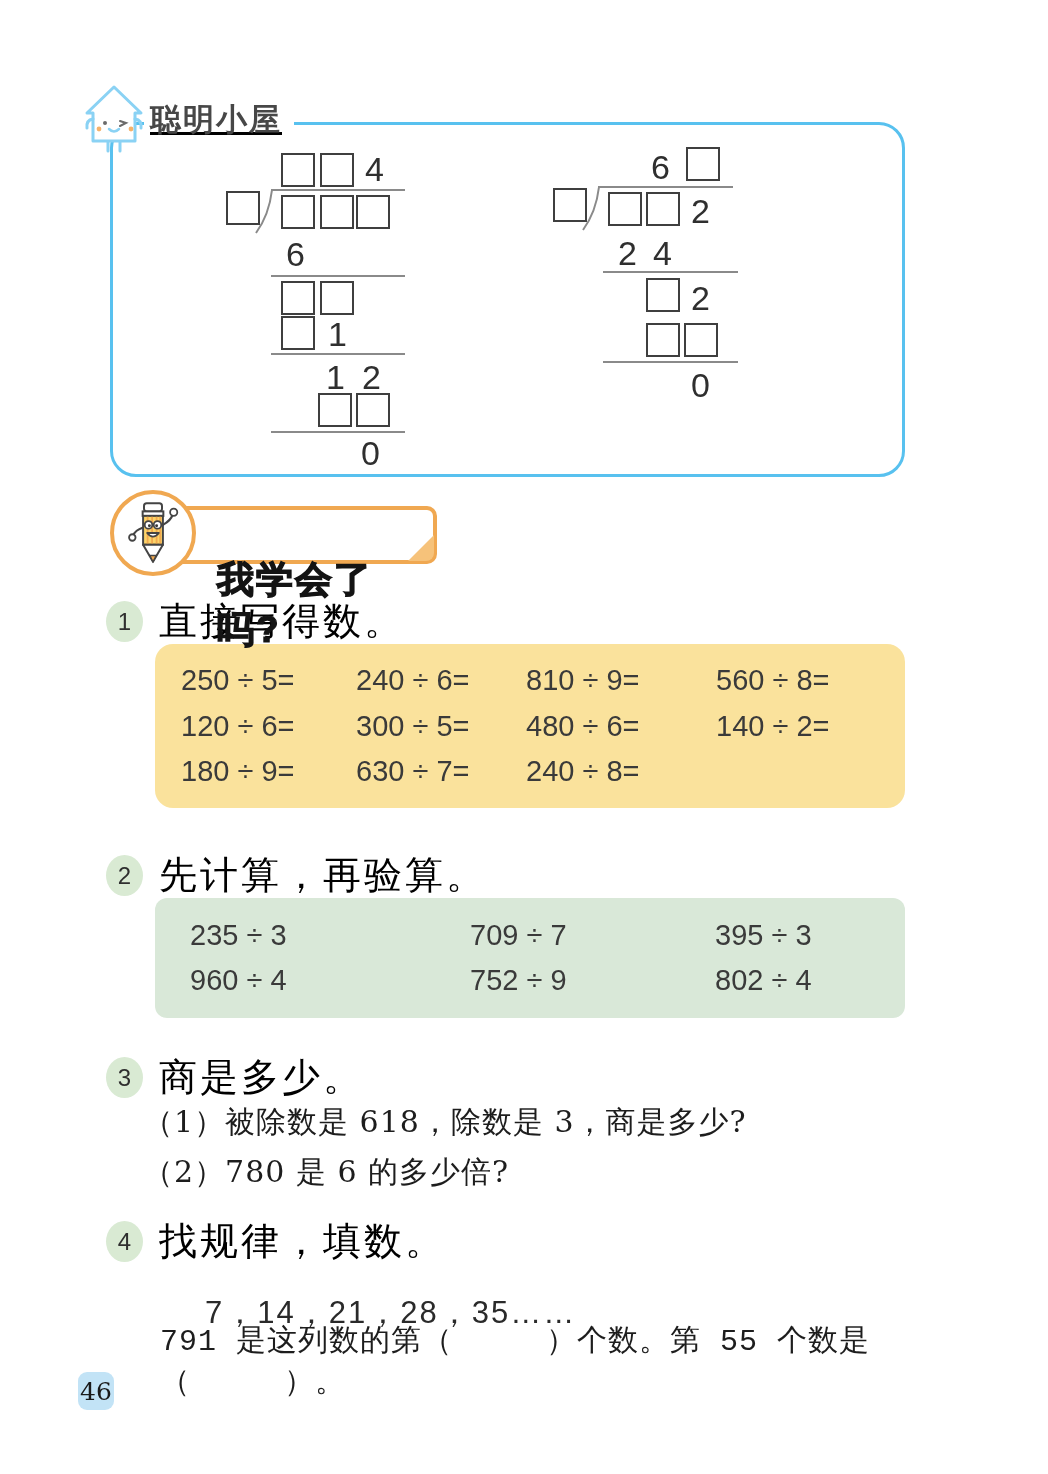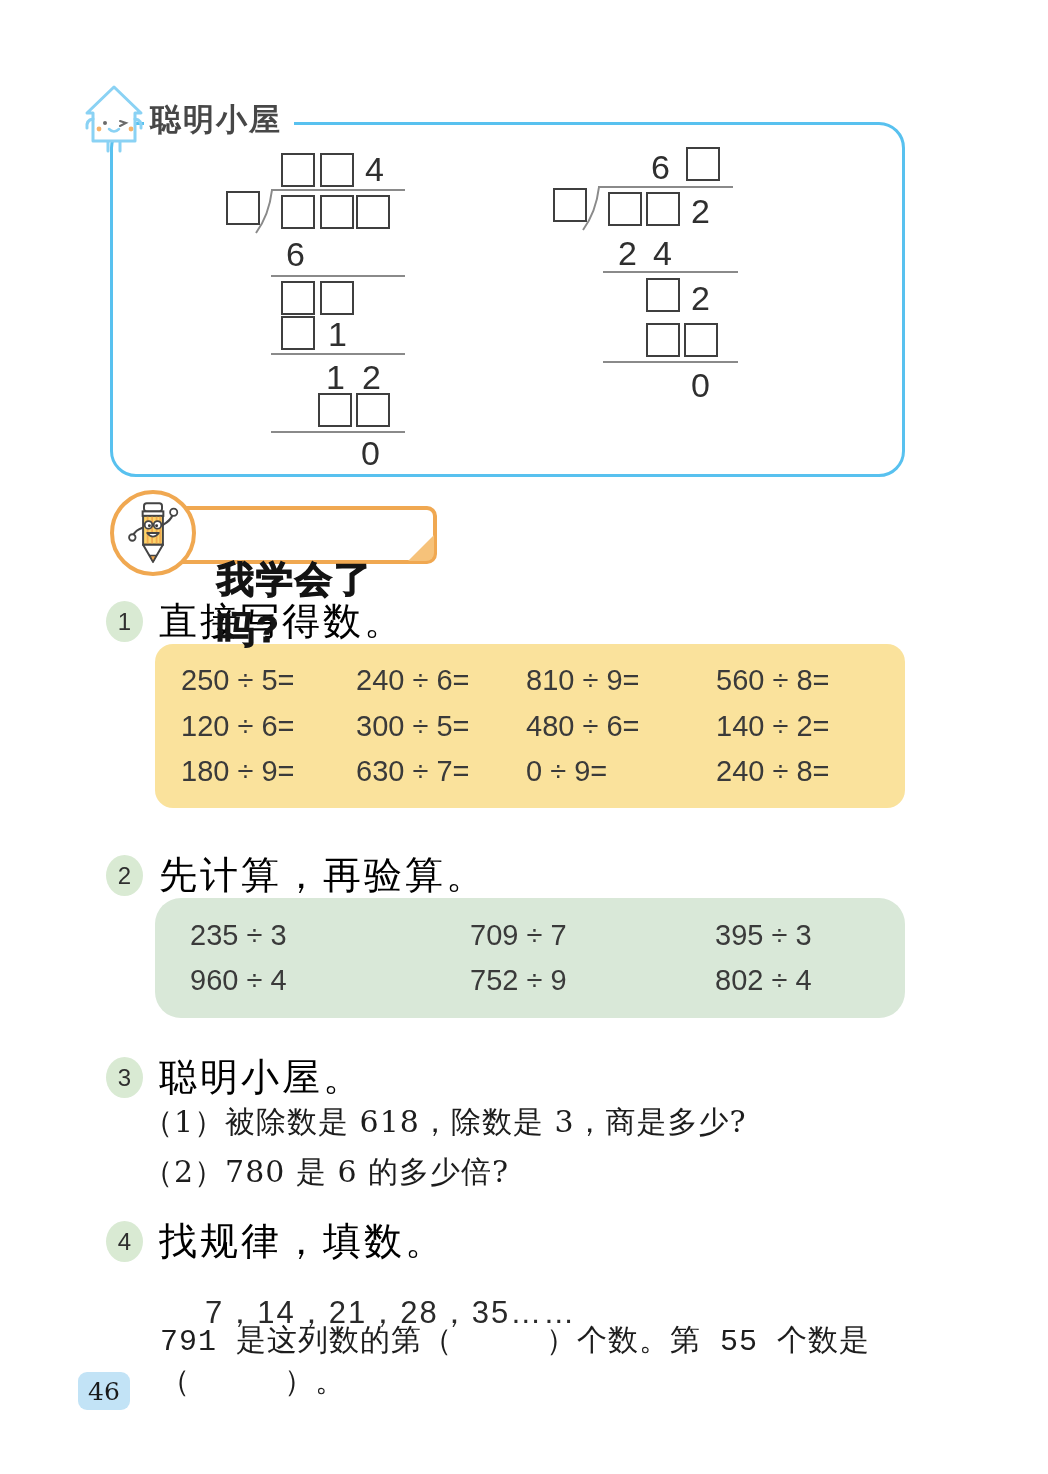--- a/index.html
+++ b/index.html
@@ -1,21 +1,21 @@
 <!DOCTYPE html>
 <html><head>
 <meta charset="utf-8">
 <style>
   html,body{margin:0;padding:0;background:#ffffff;}
   body{width:1048px;height:1474px;position:relative;font-family:"Liberation Sans",sans-serif;overflow:hidden;}
 
   
   .smart-box{position:absolute;left:110px;top:122px;width:795px;height:355px;
     border:3px solid #58c1ef;border-radius:26px;box-sizing:border-box;background:#fff;}
-  .smart-header{position:absolute;left:84px;top:84px;display:flex;align-items:flex-start;z-index:3;}
+  .smart-header{position:absolute;left:84px;top:84px;display:flex;align-items:flex-start;z-index:3;text-decoration:underline;}
   .smart-title{background:#fff;padding:0 12px 0 6px;margin-top:16px;font-size:31px;font-weight:bold;
     color:#474747;letter-spacing:2px;font-family:"Liberation Sans",sans-serif;line-height:40px;}
 
   
   .bx{position:absolute;width:34px;height:34px;border:2px solid #3f3f3f;background:#fff;box-sizing:border-box;}
   .dg{position:absolute;font-size:34px;line-height:36px;color:#2f2f2f;font-family:"Liberation Sans",sans-serif;}
   .dline{position:absolute;height:2px;background:#8a8a8a;}
   .bracket{position:absolute;}
 
   
@@ -32,33 +32,33 @@
   .ex-head{position:absolute;display:flex;align-items:center;gap:16px;}
   .badge{width:37px;height:41px;background:#d9ead3;border-radius:50%;display:flex;align-items:center;
     justify-content:center;font-size:24px;color:#2f2f2f;font-family:"Liberation Sans",sans-serif;flex:0 0 auto;}
   .ex-title{font-size:38px;color:#000000;font-family:"DejaVu Serif","Liberation Serif",serif;letter-spacing:3px;}
 
   .yellow-box{position:absolute;left:155px;top:644px;width:750px;height:164px;background:#fae29c;
     border-radius:18px;box-sizing:border-box;display:grid;grid-template-columns:175px 170px 190px 1fr;
     align-content:space-evenly;padding:8px 10px 8px 26px;font-size:29px;color:#3a3a3a;
     font-family:"Liberation Sans",sans-serif;}
   .green-box{position:absolute;left:155px;top:898px;width:750px;height:120px;background:#d9e8d8;
-    border-radius:26px;box-sizing:border-box;display:grid;grid-template-columns:280px 245px 1fr;
+    border-radius:12px;box-sizing:border-box;display:grid;grid-template-columns:280px 245px 1fr;
     align-content:space-evenly;padding:8px 10px 8px 35px;font-size:29px;color:#3a3a3a;
     font-family:"Liberation Sans",sans-serif;}
   .expr{white-space:pre;}
 
   .ex3-item{position:absolute;left:143px;font-size:30px;color:#1d1d1d;
     font-family:"DejaVu Serif","Liberation Serif",serif;letter-spacing:1px;}
   .ex4-seq{position:absolute;left:205px;top:1266px;font-size:31px;color:#2a2a2a;
     font-family:"Liberation Sans",sans-serif;letter-spacing:2px;margin-top:26px;}
   .ex4-q{position:absolute;left:160px;top:1320px;font-size:30px;color:#1d1d1d;
     font-family:Liberation Mono, monospace;letter-spacing:1px;}
 
-  .page-num{position:absolute;left:78px;top:1372px;width:52px;height:38px;background:#c2e3f6;
+  .page-num{position:absolute;left:78px;top:1372px;width:36px;height:38px;background:#c2e3f6;
     border-radius:9px;display:flex;align-items:center;justify-content:center;font-size:25px;color:#1a1a1a;
     font-family:"DejaVu Serif","Liberation Serif",serif;}
 </style>
 </head>
 <body>
 
 <div class="smart-box">
 
   <div>
     <div class="bx" style="left:168px;top:28px"></div>
@@ -170,40 +170,39 @@
   <span class="expr">250 ÷ 5=</span>
   <span class="expr">240 ÷ 6=</span>
   <span class="expr">810 ÷ 9=</span>
   <span class="expr">560 ÷ 8=</span>
   <span class="expr">120 ÷ 6=</span>
   <span class="expr">300 ÷ 5=</span>
   <span class="expr">480 ÷ 6=</span>
   <span class="expr">140 ÷ 2=</span>
   <span class="expr">180 ÷ 9=</span>
   <span class="expr">630 ÷ 7=</span>
-  <span class="expr">0 ÷ 9=</span>
   <span class="expr">240 ÷ 8=</span>
 </div>
 
 <div class="ex-head" style="left:106px;top:850px">
   <span class="badge">2</span>
   <span class="ex-title">先计算，再验算。</span>
 </div>
 <div class="green-box">
   <span class="expr">235 ÷ 3</span>
   <span class="expr">709 ÷ 7</span>
   <span class="expr">395 ÷ 3</span>
   <span class="expr">960 ÷ 4</span>
   <span class="expr">752 ÷ 9</span>
   <span class="expr">802 ÷ 4</span>
 </div>
 
 <div class="ex-head" style="left:106px;top:1052px">
   <span class="badge">3</span>
-  <span class="ex-title">聪明小屋。</span>
+  <span class="ex-title">商是多少。</span>
 </div>
 <div class="ex3-item" style="top:1102px">（1）被除数是 618，除数是 3，商是多少?</div>
 <div class="ex3-item" style="top:1152px">（2）780 是 6 的多少倍?</div>
 
 <div class="ex-head" style="left:106px;top:1216px">
   <span class="badge">4</span>
   <span class="ex-title">找规律，填数。</span>
 </div>
 <div class="ex4-seq">7，14，21，28，35……</div>
 <div class="ex4-q">791 是这列数的第（　　　）个数。第 55 个数是（　　　）。</div>

